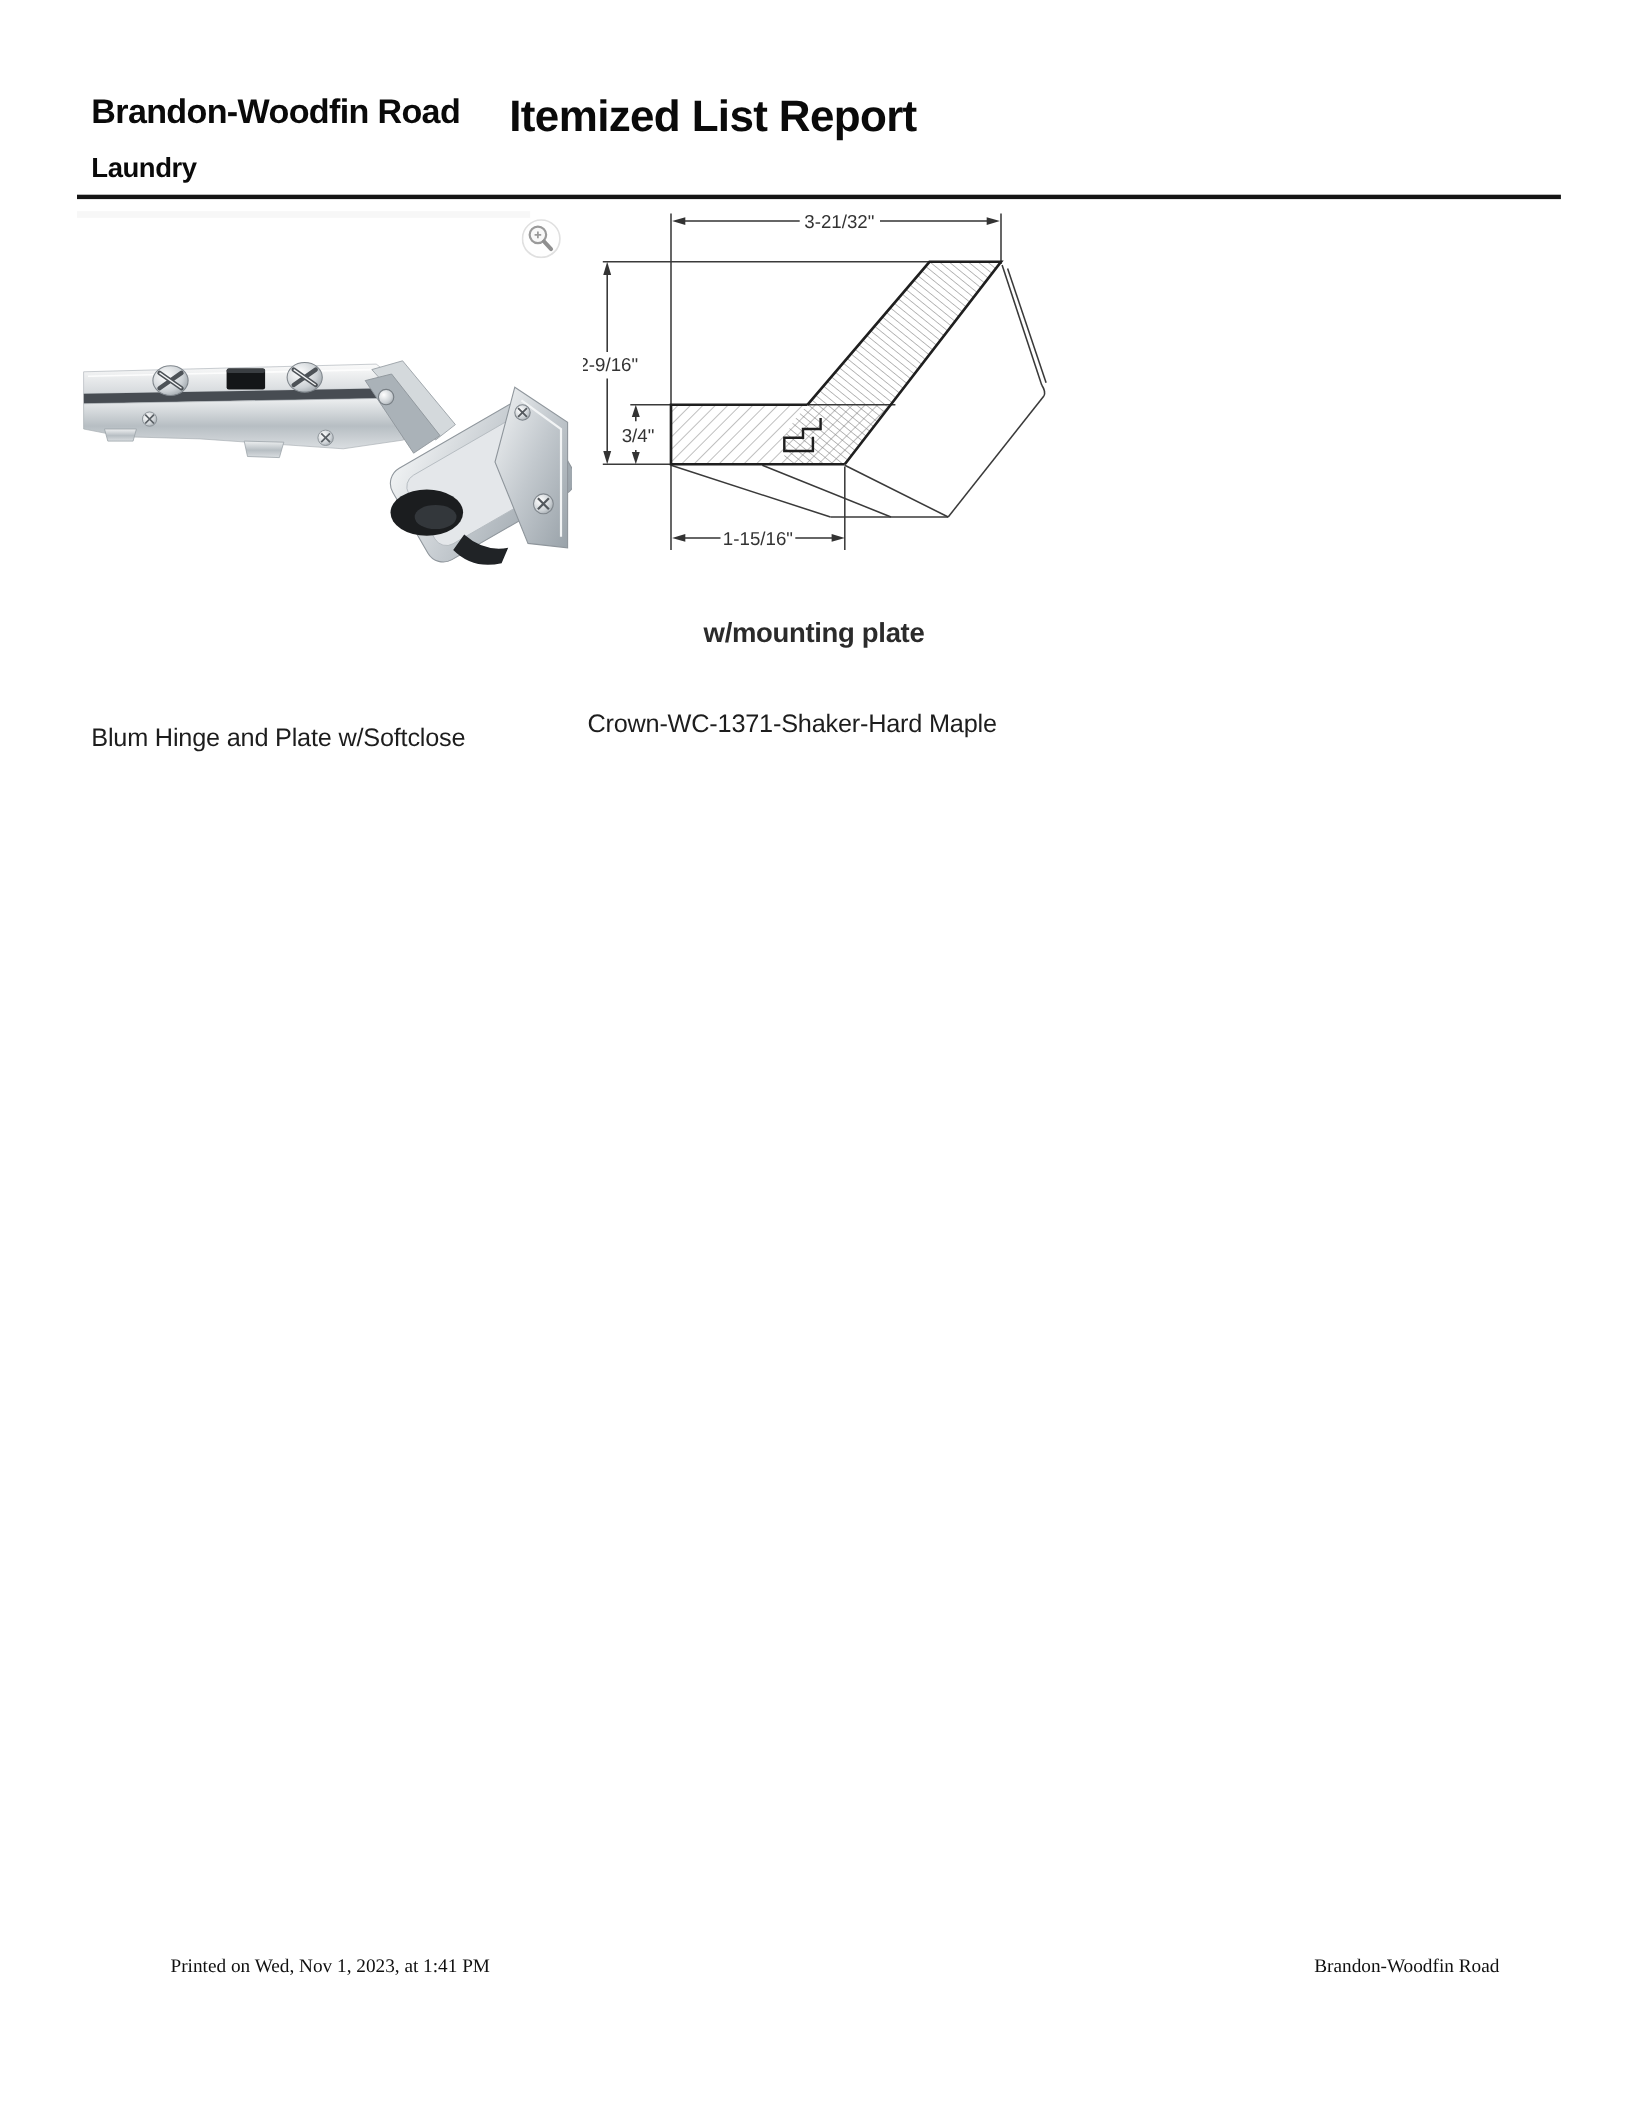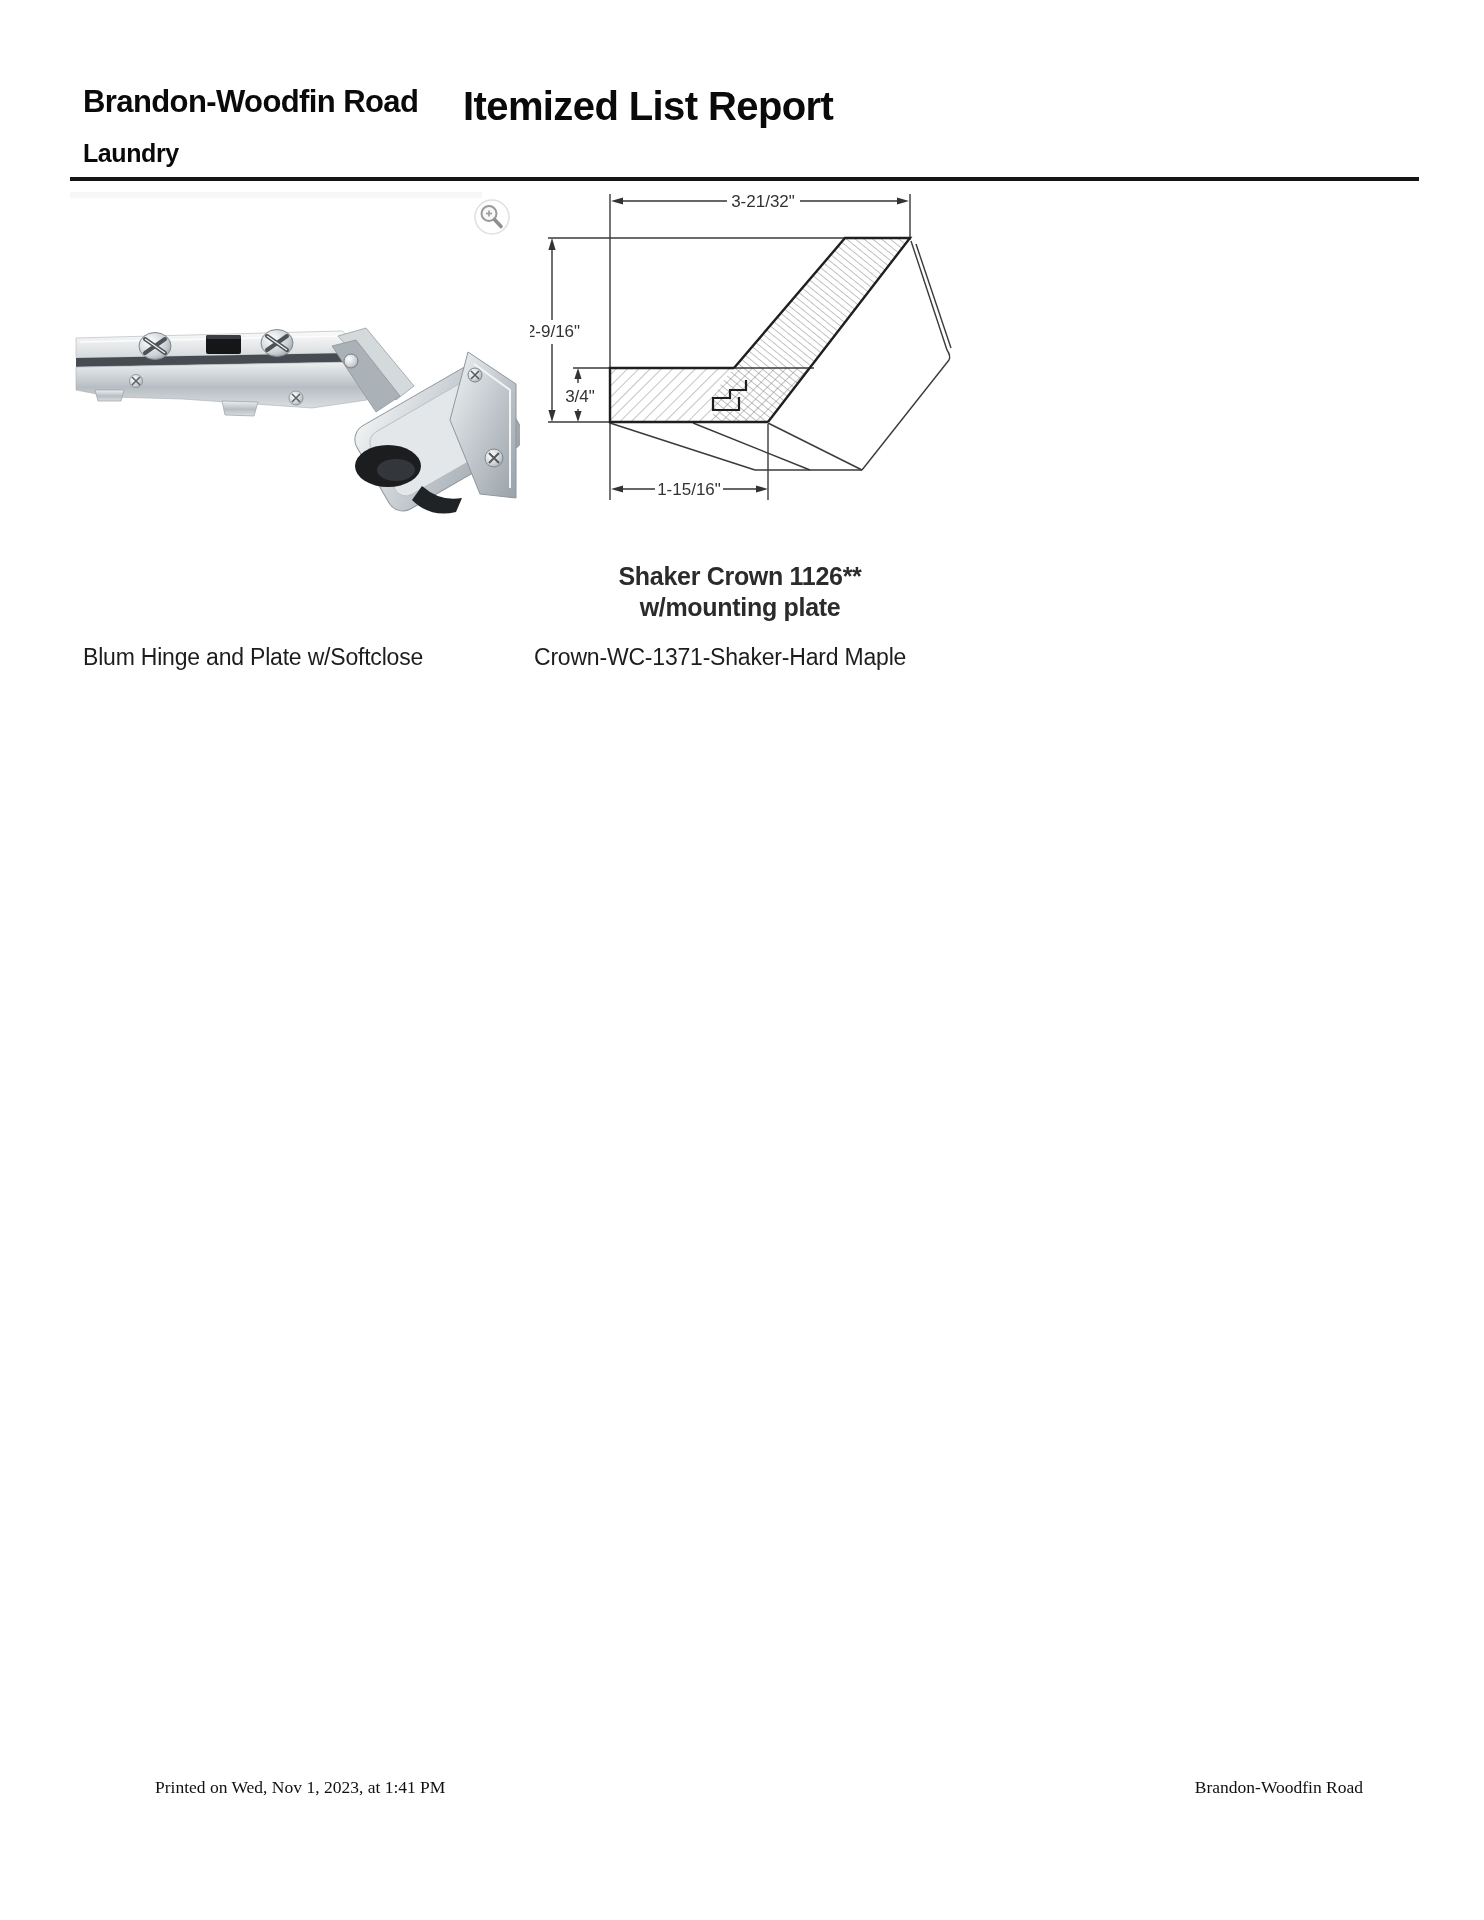--- a/index.html
+++ b/index.html
@@ -8,21 +8,21 @@
     font-family:"Liberation Sans",sans-serif;color:#111;overflow:hidden;
     margin:0 auto;
   }
   .abs{position:absolute;}
   .title-project{left:83px;top:84px;font-size:31px;font-weight:700;letter-spacing:-0.6px;color:#0a0a0a;white-space:nowrap;}
   .title-report{left:463px;top:84px;font-size:40px;font-weight:700;letter-spacing:-0.6px;color:#0a0a0a;white-space:nowrap;}
   .section-title{left:83px;top:139px;font-size:25px;font-weight:700;letter-spacing:-0.4px;color:#0a0a0a;text-align:center;}
   .header-rule{left:70px;top:177px;width:1349px;height:4px;background:#151515;}
   .photo-edge{left:70px;top:192px;width:412px;height:6px;background:#f7f7f7;}
   .item-label{top:644px;font-size:23px;font-weight:400;letter-spacing:-0.2px;color:#1d1d1d;white-space:nowrap;}
-  .label-left{left:83px;}
+  .label-left{left:83px;margin-top:13px;}
   .label-right{left:534px;}
   .drawing-caption{left:534px;top:561px;width:412px;text-align:center;font-size:25px;font-weight:700;letter-spacing:-0.3px;color:#2b2b2b;line-height:31px;}
   .footer-text{font-family:"Liberation Serif",serif;font-size:17.5px;color:#101010;top:1777px;white-space:nowrap;}
   .footer-left{left:155px;}
   .footer-right{right:121px;}
   svg text{font-family:"Liberation Sans",sans-serif;font-size:17px;fill:#333;}
 </style>
 </head>
 <body>
 
@@ -190,21 +190,20 @@
     <g>
       <line x1="617" y1="489" x2="655" y2="489" stroke="#333" stroke-width="1.4"></line>
       <line x1="723" y1="489" x2="762" y2="489" stroke="#333" stroke-width="1.4"></line>
       <polygon points="611,489 623,485.4 623,492.6" fill="#333"></polygon>
       <polygon points="768,489 756,485.4 756,492.6" fill="#333"></polygon>
       <text x="689" y="495" text-anchor="middle">1-15/16"</text>
     </g>
   </svg>
 
   <div class="abs drawing-caption">
-    <div>Shaker Crown 1126**</div>
     <div>w/mounting plate</div>
   </div>
 
   <div class="abs item-label label-left">Blum Hinge and Plate w/Softclose</div>
   <div class="abs item-label label-right">Crown-WC-1371-Shaker-Hard Maple</div>
 
   <div class="abs footer-text footer-left">Printed on Wed, Nov 1, 2023, at 1:41 PM</div>
   <div class="abs footer-text footer-right">Brandon-Woodfin Road</div>
 
 </div>

